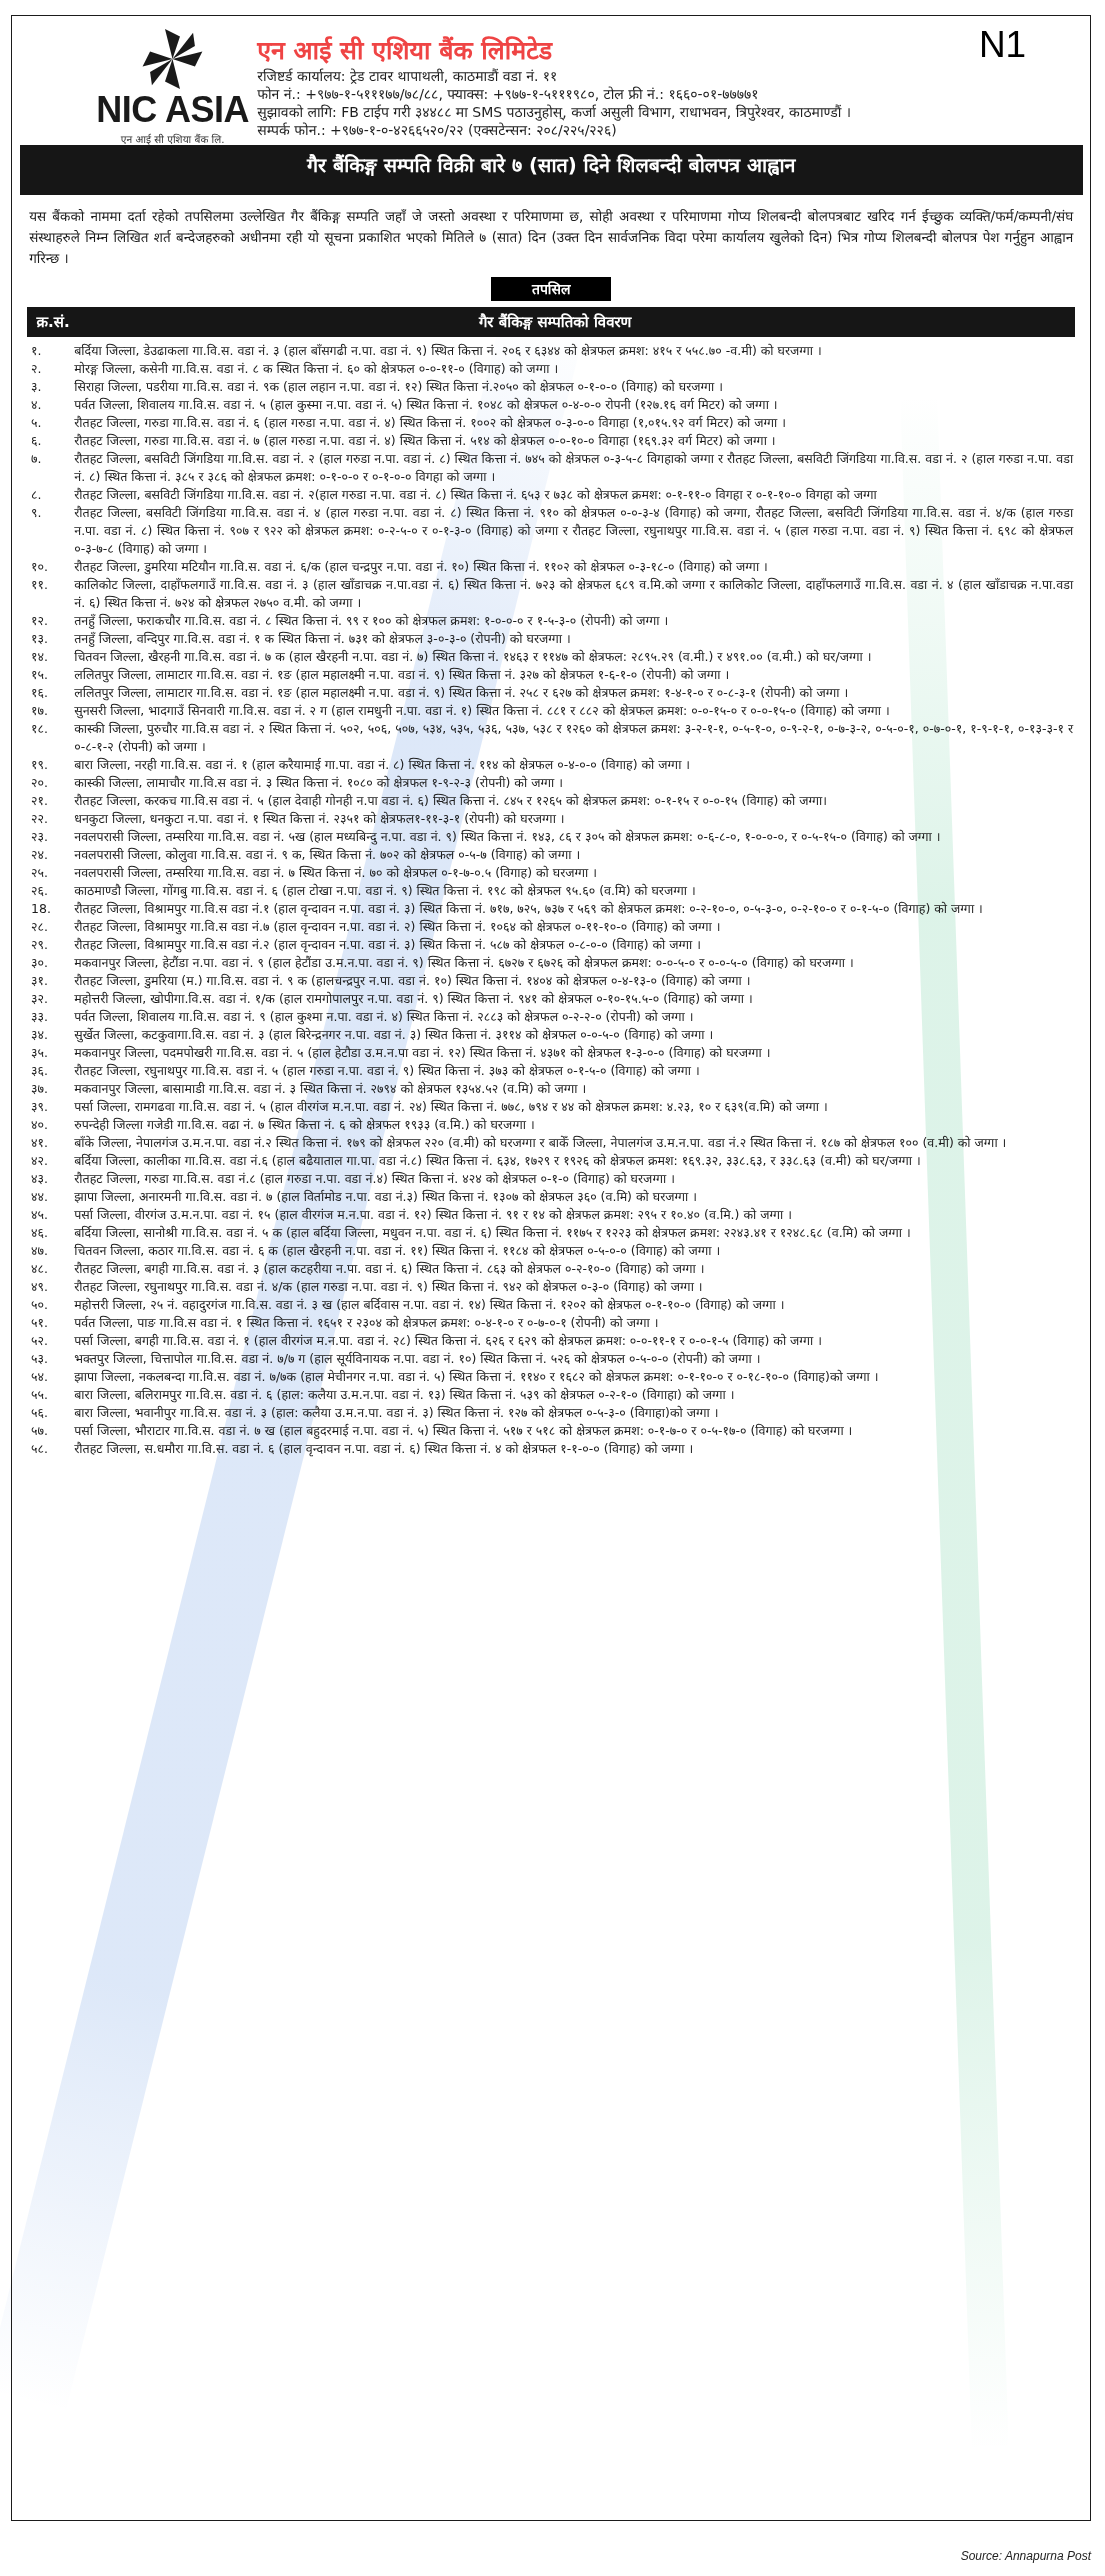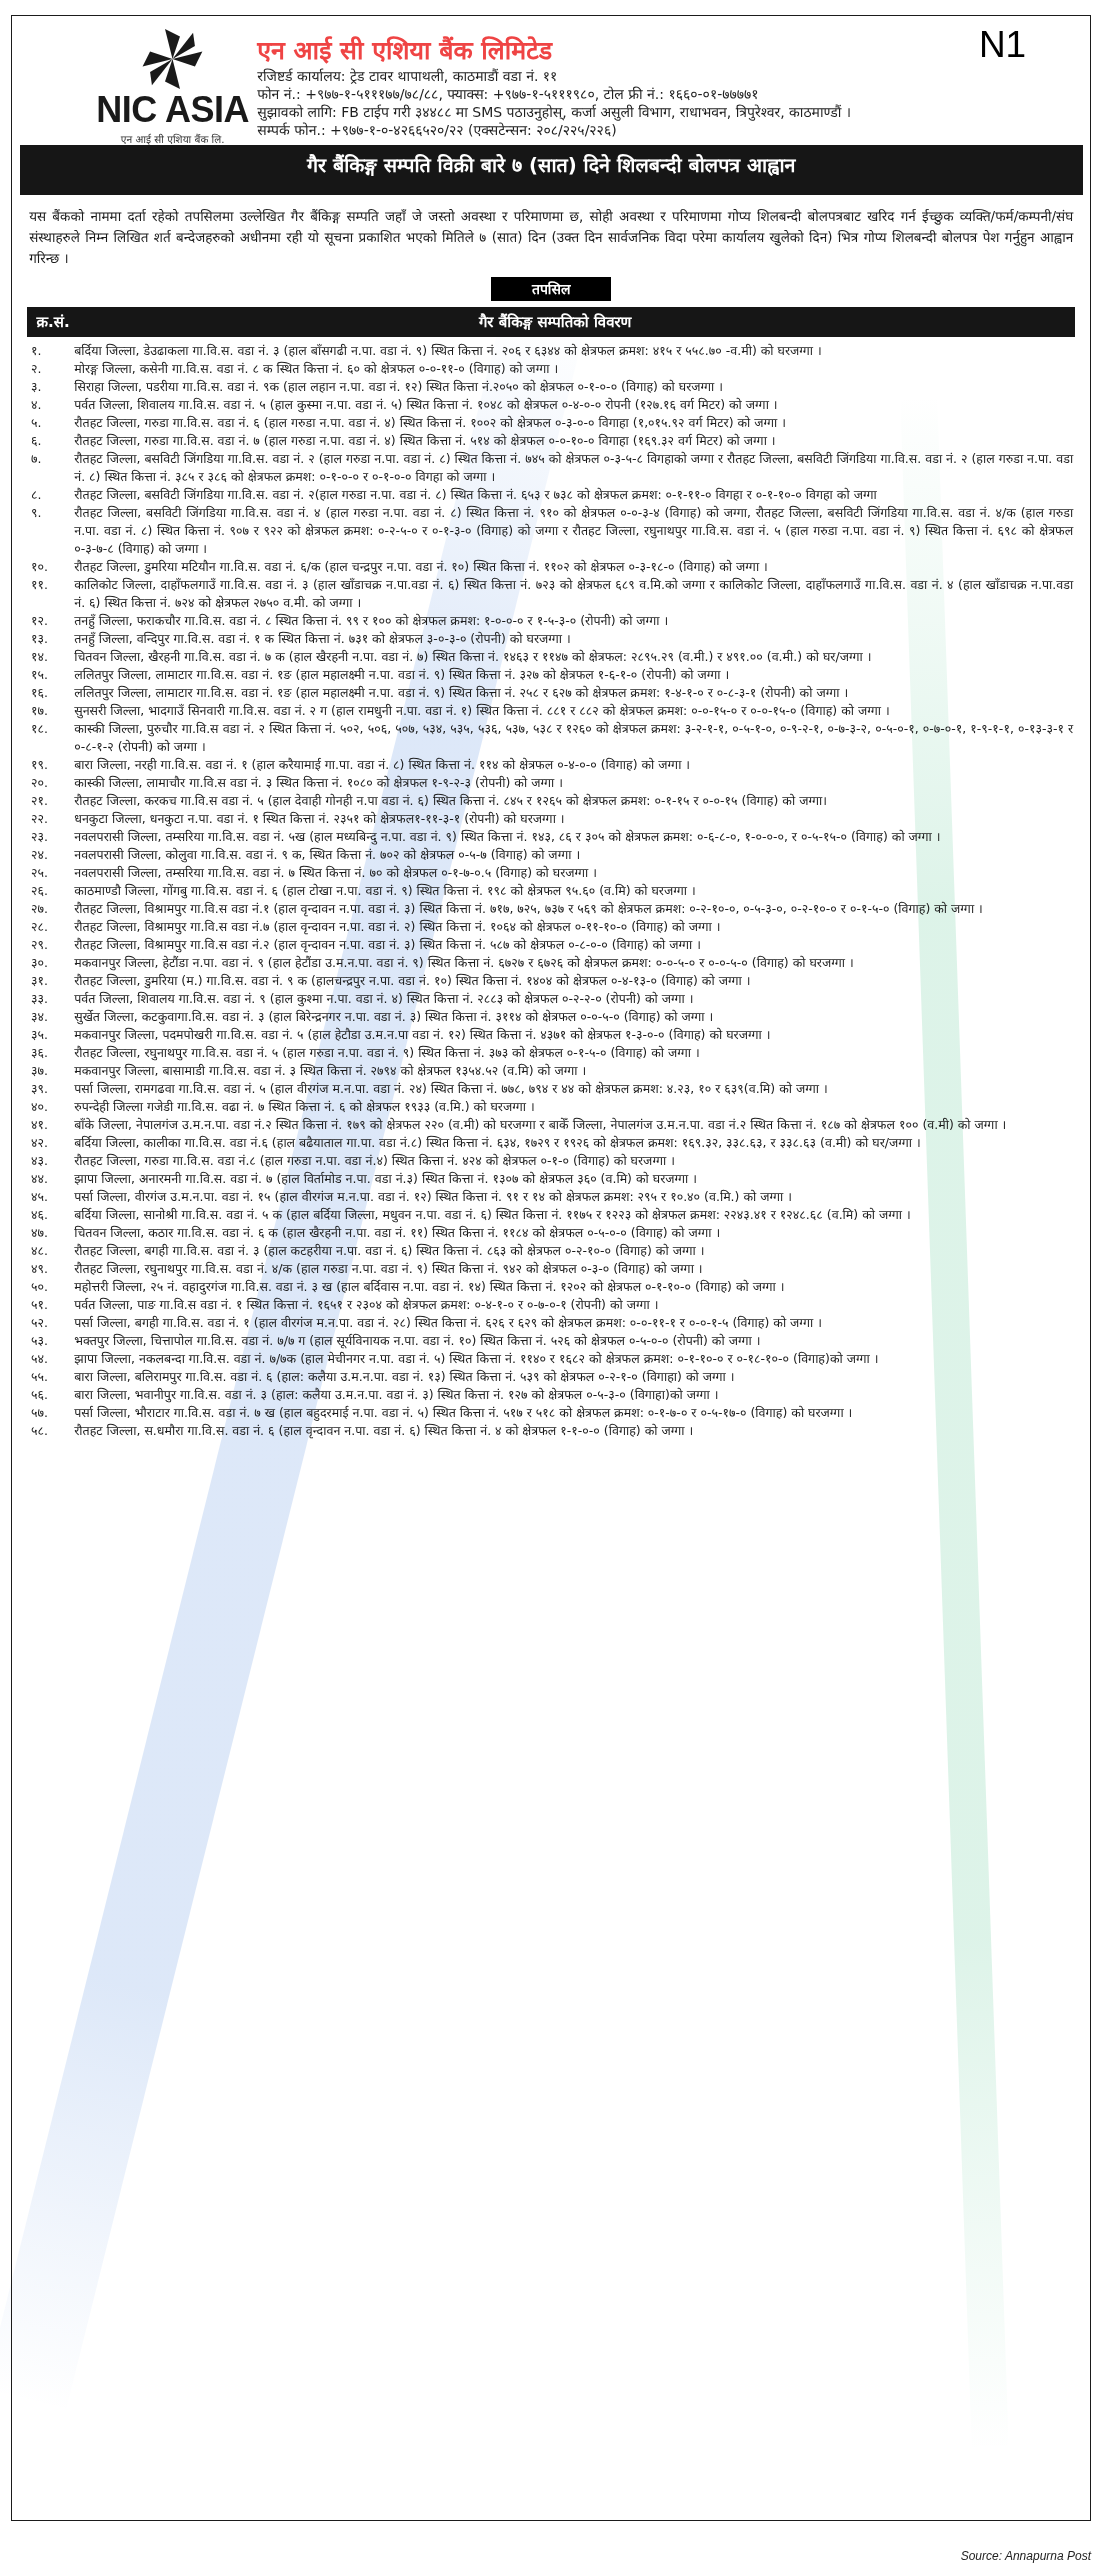--- a/index.html
+++ b/index.html
@@ -214,40 +214,44 @@
       </div>
       <div class="item">
         <span class="item-sn">२५.</span>
         <span class="item-text">नवलपरासी जिल्ला, तम्सरिया गा.वि.स. वडा नं. ७ स्थित कित्ता नं. ७० को क्षेत्रफल ०-१-७-०.५ (विगाह) को घरजग्गा ।</span>
       </div>
       <div class="item">
         <span class="item-sn">२६.</span>
         <span class="item-text">काठमाण्डौ जिल्ला, गोंगबु गा.वि.स. वडा नं. ६ (हाल टोखा न.पा. वडा नं. ९) स्थित कित्ता नं. १९८ को क्षेत्रफल ९५.६० (व.मि) को घरजग्गा ।</span>
       </div>
       <div class="item">
-        <span class="item-sn">२७.</span>
+        <span class="item-sn">18.</span>
         <span class="item-text">रौतहट जिल्ला, विश्रामपुर गा.वि.स वडा नं.१ (हाल वृन्दावन न.पा. वडा नं. ३) स्थित कित्ता नं. ७१७, ७२५, ७३७ र ५६९ को क्षेत्रफल क्रमश: ०-२-१०-०, ०-५-३-०, ०-२-१०-० र ०-१-५-० (विगाह) को जग्गा ।</span>
       </div>
       <div class="item">
         <span class="item-sn">२८.</span>
         <span class="item-text">रौतहट जिल्ला, विश्रामपुर गा.वि.स वडा नं.७ (हाल वृन्दावन न.पा. वडा नं. २) स्थित कित्ता नं. १०६४ को क्षेत्रफल ०-११-१०-० (विगाह) को जग्गा ।</span>
       </div>
       <div class="item">
         <span class="item-sn">२९.</span>
         <span class="item-text">रौतहट जिल्ला, विश्रामपुर गा.वि.स वडा नं.२ (हाल वृन्दावन न.पा. वडा नं. ३) स्थित कित्ता नं. ५८७ को क्षेत्रफल ०-८-०-० (विगाह) को जग्गा ।</span>
       </div>
       <div class="item">
         <span class="item-sn">३०.</span>
         <span class="item-text">मकवानपुर जिल्ला, हेटौंडा न.पा. वडा नं. ९ (हाल हेटौंडा उ.म.न.पा. वडा नं. ९) स्थित कित्ता नं. ६७२७ र ६७२६ को क्षेत्रफल क्रमश: ०-०-५-० र ०-०-५-० (विगाह) को घरजग्गा ।</span>
       </div>
       <div class="item">
         <span class="item-sn">३१.</span>
         <span class="item-text">रौतहट जिल्ला, डुमरिया (म.) गा.वि.स. वडा नं. ९ क (हालचन्द्रपुर न.पा. वडा नं. १०) स्थित कित्ता नं. १४०४ को क्षेत्रफल ०-४-१३-० (विगाह) को जग्गा ।</span>
       </div>
       <div class="item">
+        <span class="item-sn">३२.</span>
+        <span class="item-text">महोत्तरी जिल्ला, खोपीगा.वि.स. वडा नं. १/क (हाल रामगोपालपुर न.पा. वडा नं. ९) स्थित कित्ता नं. ९४१ को क्षेत्रफल ०-१०-१५.५-० (विगाह) को जग्गा ।</span>
+      </div>
+      <div class="item">
         <span class="item-sn">३३.</span>
         <span class="item-text">पर्वत जिल्ला, शिवालय गा.वि.स. वडा नं. ९ (हाल कुश्मा न.पा. वडा नं. ४) स्थित कित्ता नं. २८८३ को क्षेत्रफल ०-२-२-० (रोपनी) को जग्गा ।</span>
       </div>
       <div class="item">
         <span class="item-sn">३४.</span>
         <span class="item-text">सुर्खेत जिल्ला, कटकुवागा.वि.स. वडा नं. ३ (हाल बिरेन्द्रनगर न.पा. वडा नं. ३) स्थित कित्ता नं. ३११४ को क्षेत्रफल ०-०-५-० (विगाह) को जग्गा ।</span>
       </div>
       <div class="item">
         <span class="item-sn">३५.</span>
         <span class="item-text">मकवानपुर जिल्ला, पदमपोखरी गा.वि.स. वडा नं. ५ (हाल हेटौडा उ.म.न.पा वडा नं. १२) स्थित कित्ता नं. ४३७१ को क्षेत्रफल १-३-०-० (विगाह) को घरजग्गा ।</span>

